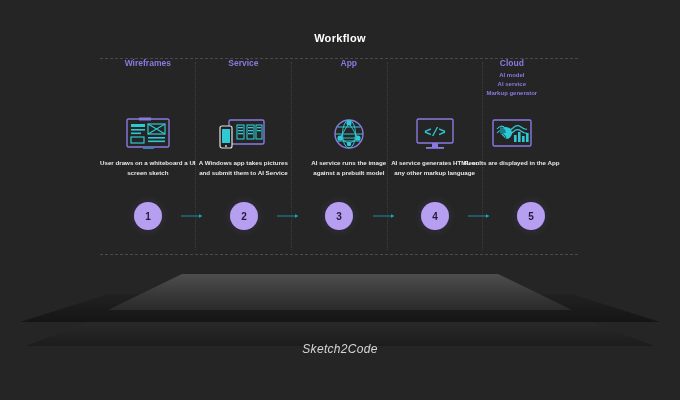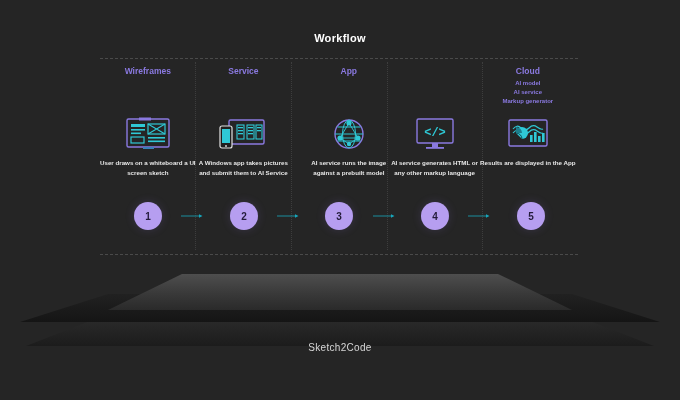--- a/index.html
+++ b/index.html
@@ -33,21 +33,21 @@
     border-left:1px dotted #3d3d3d;
   }
 
   
   .cols{position:absolute;left:100px;top:58px;width:478px;height:196px;}
   .col{
     position:absolute;top:0;width:95.6px;height:100%;
     display:flex;flex-direction:column;align-items:center;
   }
   .col-head{
-    margin-top:8px;text-align:left;
+    margin-top:0;text-align:left;
     color:#8a79e0;font-size:8.5px;font-weight:bold;line-height:1.35;
   }
   .col-sub{
     color:#8a79e0;font-size:6px;font-weight:bold;line-height:1.45;
     text-align:center;margin-top:2px;
   }
   .icon-wrap{
     position:absolute;top:58px;left:50%;transform:translateX(-50%);
     width:52px;height:36px;display:flex;align-items:center;justify-content:center;
   }
@@ -67,21 +67,21 @@
     box-shadow:0 0 10px rgba(150,120,230,.18);
   }
   .arrow{
     position:absolute;top:12px;height:4px;width:44px;
   }
 
   
   .platform{position:absolute;left:0;top:258px;width:680px;height:120px;}
   .plat-label{
     position:absolute;left:0;top:342px;width:680px;text-align:center;
-    color:#d5d5d5;font-size:10px;letter-spacing:.3px;
+    color:#d5d5d5;font-size:12px;letter-spacing:.3px;font-style:italic;
   }
 </style>
 </head>
 <body>
 
 <div class="canvas">
 
   <div class="title">Workflow</div>
 
   <div class="rule top"></div>
@@ -163,21 +163,21 @@
         <svg width="46" height="34" viewBox="0 0 46 34">
           <rect x="5" y="2" width="36" height="24" rx="1.5" fill="none" stroke="#8a79e0" stroke-width="1.4"></rect>
           <text x="23" y="18.5" text-anchor="middle" fill="#2fc9d6" font-size="12" font-weight="bold" font-family="Liberation Mono, monospace">&lt;/&gt;</text>
           <rect x="20" y="26" width="6" height="4" fill="#8a79e0"></rect>
           <rect x="14" y="30" width="18" height="1.8" fill="#8a79e0"></rect>
         </svg>
       </div>
       <div class="caption">AI service generates HTML or any other markup language</div>
     </div>
 
-    <div class="col" style="left:380px;">
+    <div class="col" style="left:364px;">
       <div class="col-head">Cloud</div>
       <div class="col-sub">
         <div>AI model</div>
         <div>AI service</div>
         <div>Markup generator</div>
       </div>
       <div class="icon-wrap">
         <svg width="46" height="34" viewBox="0 0 46 34">
           <rect x="4" y="3" width="38" height="26" rx="1.5" fill="none" stroke="#8a79e0" stroke-width="1.4"></rect>
           <path d="M8 12 Q12 7 16 11 T24 11 T32 10 T38 12" fill="none" stroke="#2fc9d6" stroke-width="1.2"></path>

